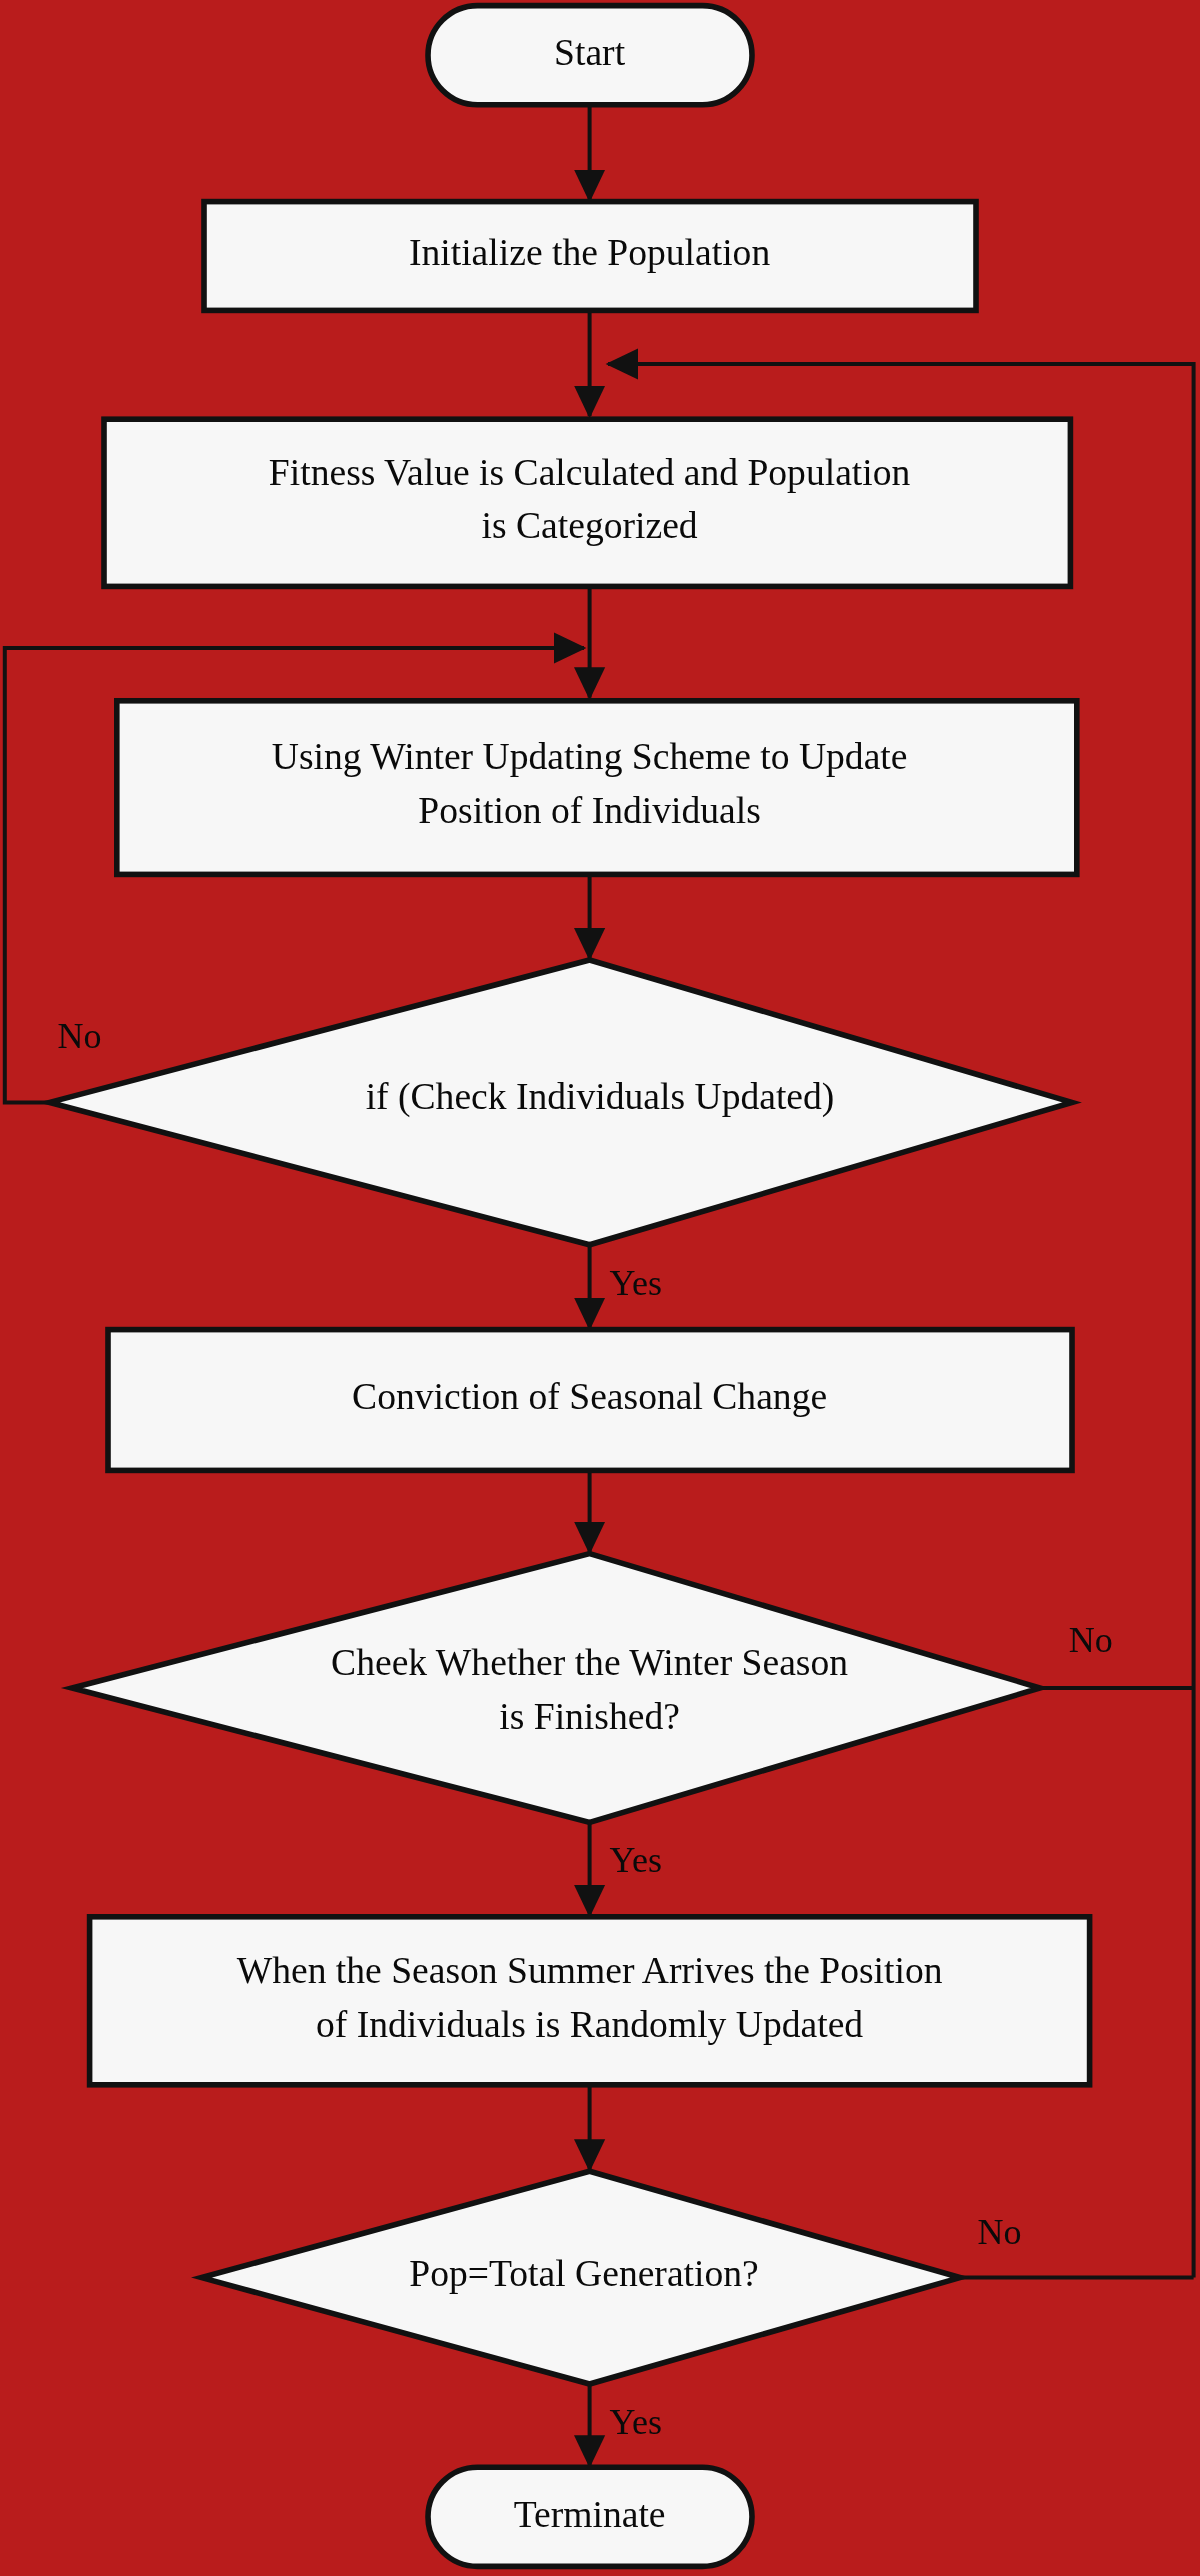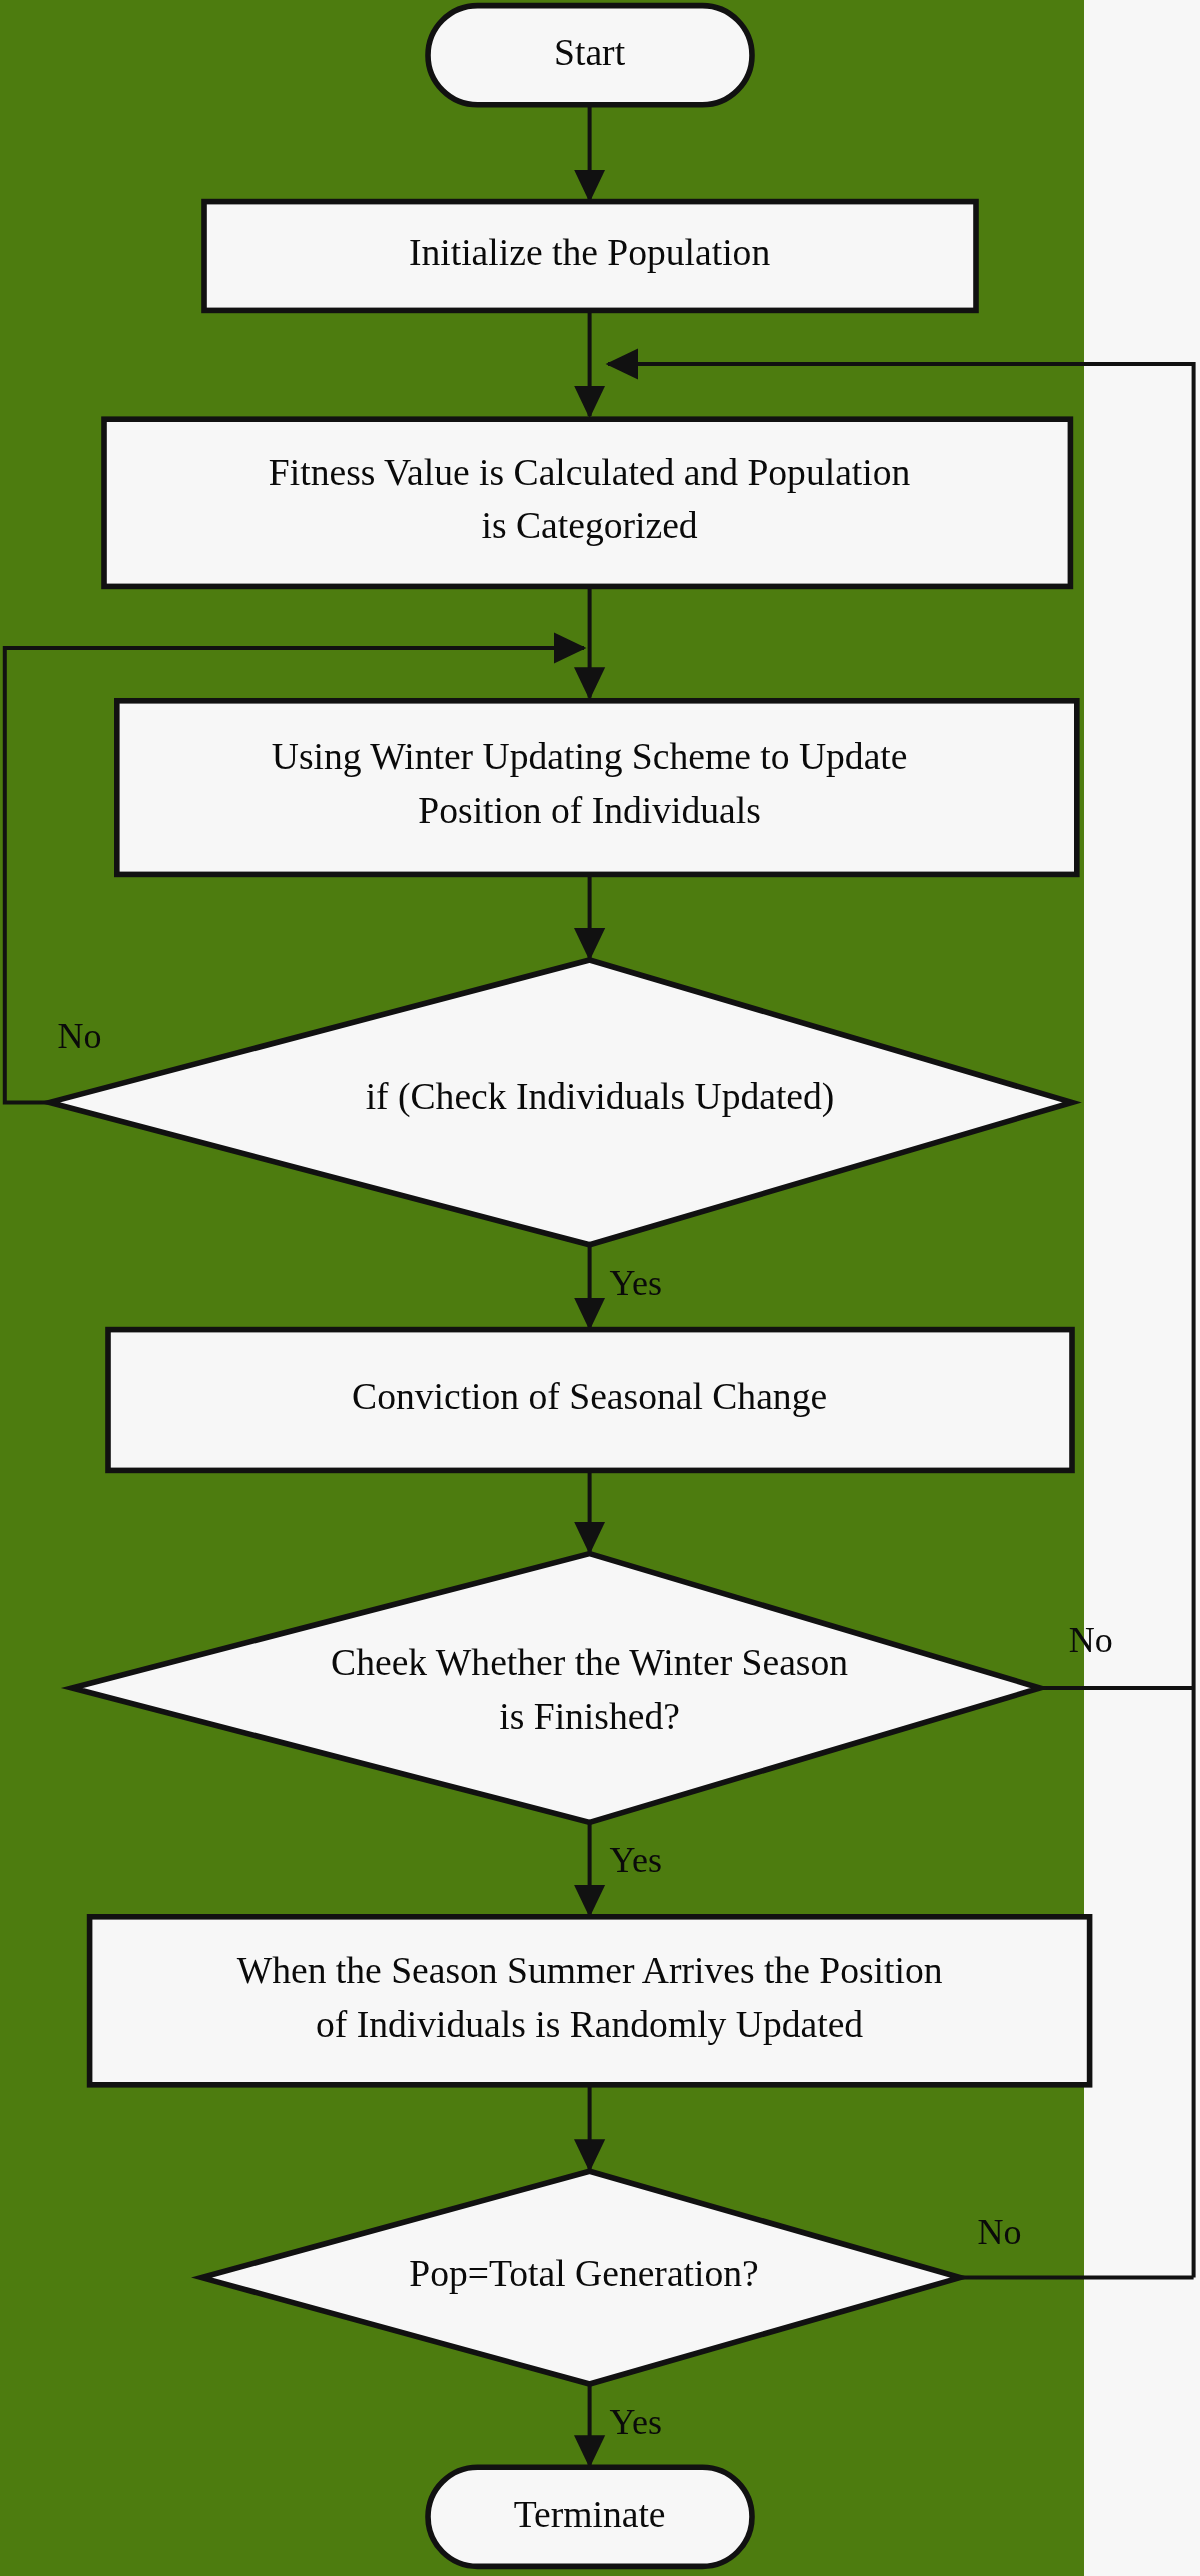--- a/index.html
+++ b/index.html
@@ -10,23 +10,23 @@
   }
   body {
     width: 1200px;
     height: 2576px;
     font-family: "Liberation Serif", "DejaVu Serif", serif;
     color: #0a0a0a;
     overflow: hidden;
   }
   #flow-root {
     position: relative;
-    width: 1084px;
+    width: 1200px;
     height: 2576px;
-    background: #4d7c0f;
+    background: #b91c1c;
   }
   svg.flow-canvas {
     position: absolute;
     left: 0;
     top: 0;
     width: 1200px;
     height: 2576px;
     display: block;
   }
   .shape-stroke { stroke: #111111; fill: #f7f7f7; }

